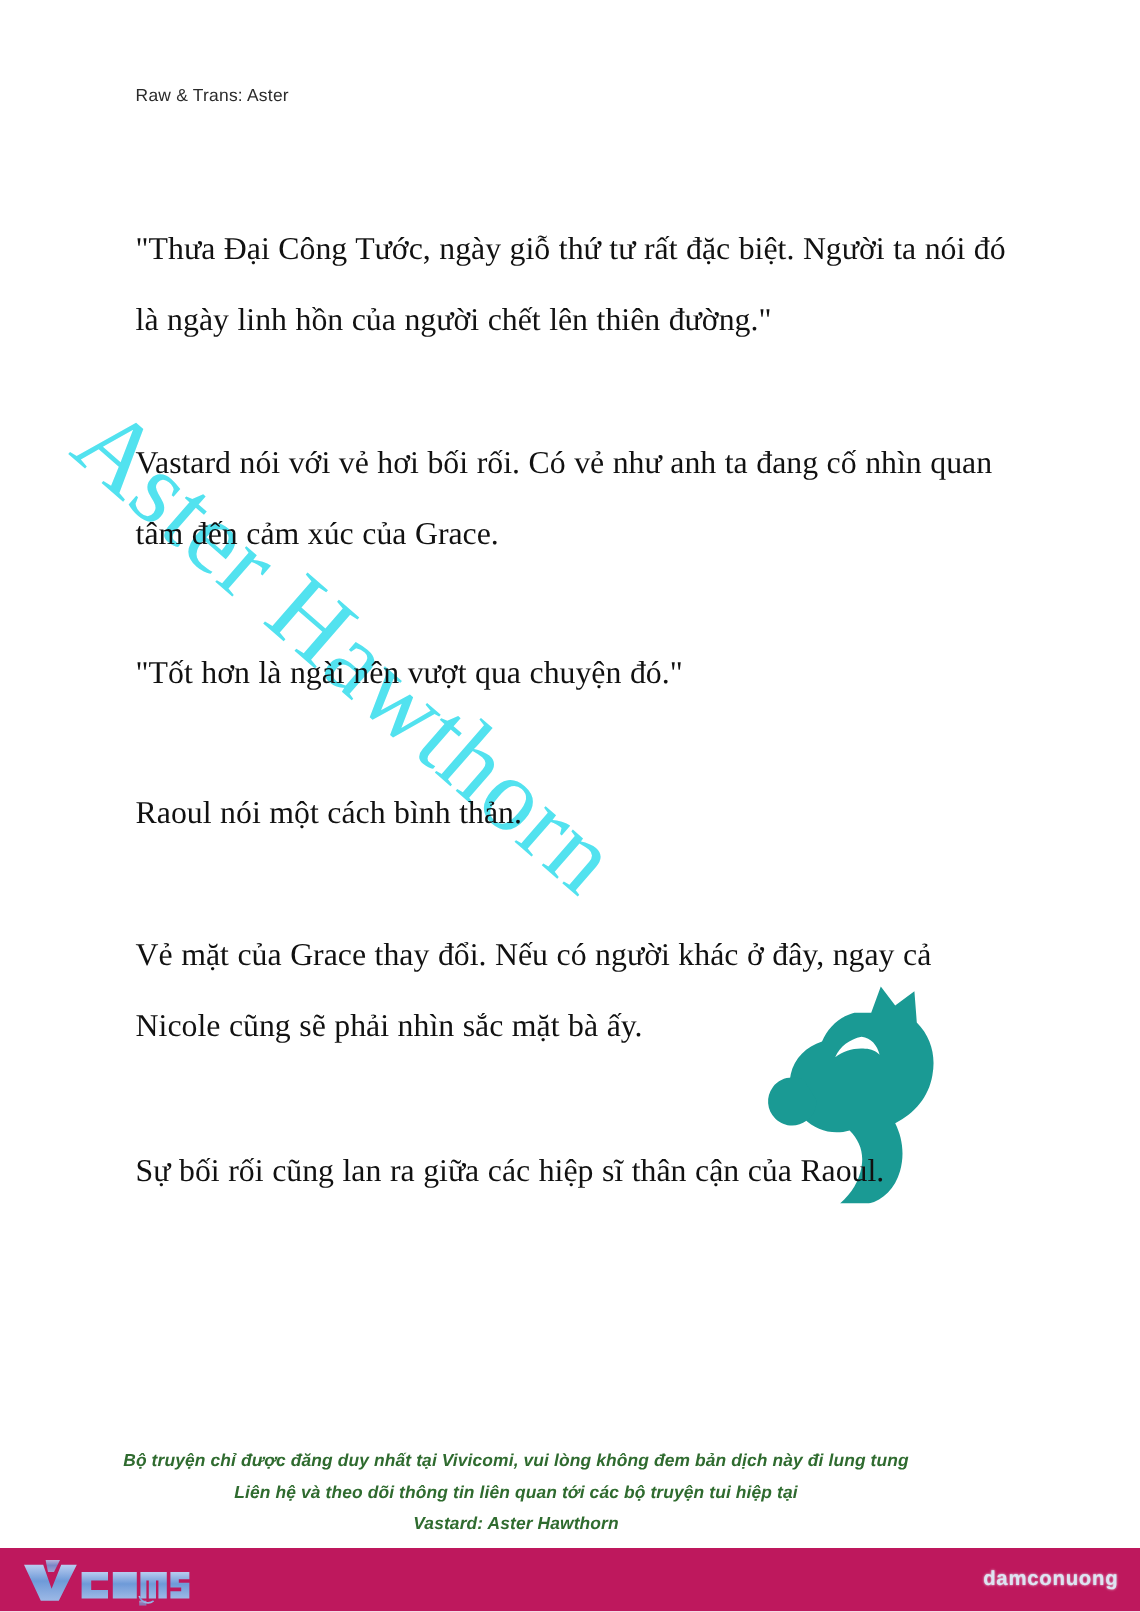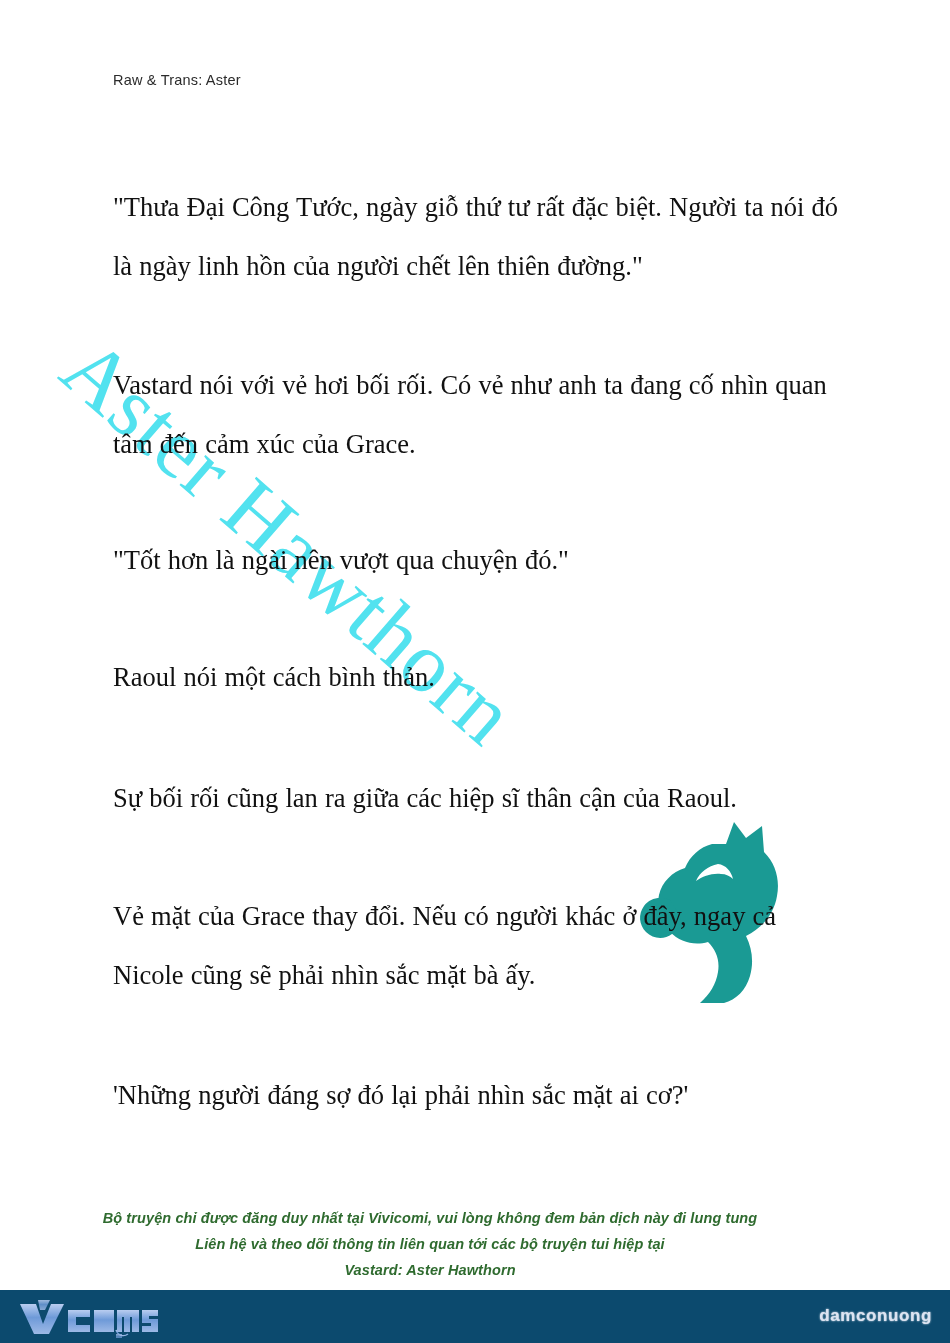--- a/index.html
+++ b/index.html
@@ -100,21 +100,21 @@
     letter-spacing: 0.1px;
   }
 
   
   .bottom-bar {
     position: absolute;
     left: 0;
     bottom: 0;
     width: 950px;
     height: 53px;
-    background: #0c4a6e;
+    background: #be185d;
     z-index: 5;
   }
   .vcomycs-logo {
     position: absolute;
     left: 18px;
     top: 6px;
     width: 140px;
     height: 42px;
   }
   .site-tag {
@@ -167,23 +167,22 @@
                  C101 53 96 47 88 46 Z"></path>
       </g>
     </svg>
   </div>
 
   <div class="body-text">
     <p class="para gap-0">"Thưa Đại Công Tước, ngày giỗ thứ tư rất đặc biệt. Người ta nói đó là ngày linh hồn của người chết lên thiên đường."</p>
     <p class="para gap-1">Vastard nói với vẻ hơi bối rối. Có vẻ như anh ta đang cố nhìn quan tâm đến cảm xúc của Grace.</p>
     <p class="para gap-2">"Tốt hơn là ngài nên vượt qua chuyện đó."</p>
     <p class="para gap-3">Raoul nói một cách bình thản.</p>
+    <p class="para gap-4">Vẻ mặt của Grace thay đổi. Nếu có người khác ở đây, ngay cả Nicole cũng sẽ phải nhìn sắc mặt bà ấy.</p>
     <p class="para gap-5">Sự bối rối cũng lan ra giữa các hiệp sĩ thân cận của Raoul.</p>
-    <p class="para gap-4">Vẻ mặt của Grace thay đổi. Nếu có người khác ở đây, ngay cả Nicole cũng sẽ phải nhìn sắc mặt bà ấy.</p>
-    <p class="para gap-6">'Những người đáng sợ đó lại phải nhìn sắc mặt ai cơ?'</p>
   </div>
 
   <div class="footer-note">
     <div class="fline">Bộ truyện chỉ được đăng duy nhất tại Vivicomi, vui lòng không đem bản dịch này đi lung tung</div>
     <div class="fline">Liên hệ và theo dõi thông tin liên quan tới các bộ truyện tui hiệp tại</div>
     <div class="fline">Vastard: Aster Hawthorn</div>
   </div>
 
   <div class="bottom-bar">
 

